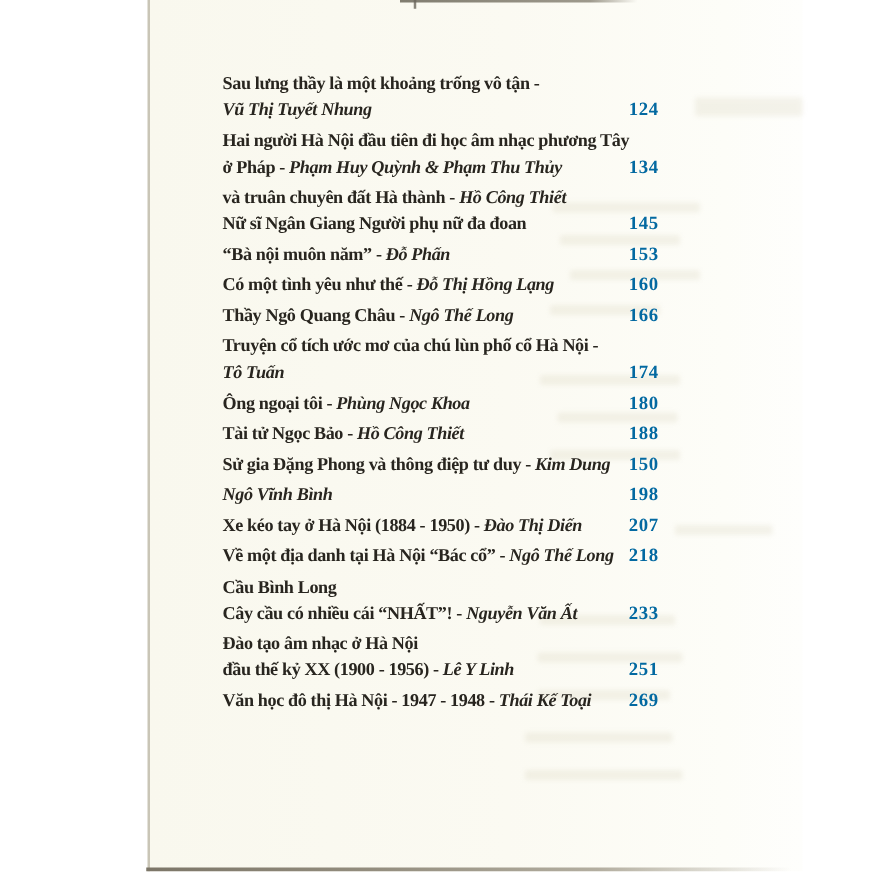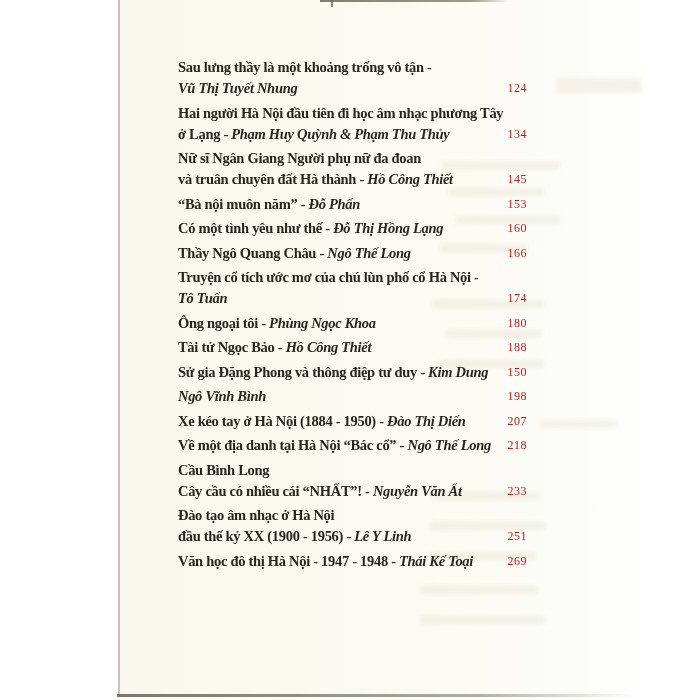--- a/index.html
+++ b/index.html
@@ -79,25 +79,25 @@
     line-height: 21px;
     height: 21px;
     letter-spacing: -0.3px;
     white-space: nowrap;
   }
   .toc-line .italic {
     font-style: italic;
   }
   .toc-page {
     flex: 0 0 auto;
-    font-size: 12px;
-    font-weight: 400;
+    font-size: 15px;
+    font-weight: 700;
     line-height: 21px;
     height: 21px;
-    color: #b91c1c;
+    color: #0369a1;
     padding-left: 8px;
     letter-spacing: 0.5px;
   }
   
   .ghost {
     position: absolute;
     background: #cfc9ae;
     opacity: 0.22;
     filter: blur(2px);
     border-radius: 2px;
@@ -130,28 +130,28 @@
       <div class="toc-entry">
         <div class="toc-lines">
           <div class="toc-line"><span class="">Sau lưng thầy là một khoảng trống vô tận -</span></div>
           <div class="toc-line"><span class="italic">Vũ Thị Tuyết Nhung</span></div>
         </div>
         <span class="toc-page">124</span>
       </div>
       <div class="toc-entry">
         <div class="toc-lines">
           <div class="toc-line"><span class="">Hai người Hà Nội đầu tiên đi học âm nhạc phương Tây</span></div>
-          <div class="toc-line"><span class="">ở Lạng - </span><span class="italic">Phạm Huy Quỳnh &amp; Phạm Thu Thủy</span></div>
+          <div class="toc-line"><span class="">ở Pháp - </span><span class="italic">Phạm Huy Quỳnh &amp; Phạm Thu Thủy</span></div>
         </div>
         <span class="toc-page">134</span>
       </div>
       <div class="toc-entry">
         <div class="toc-lines">
+          <div class="toc-line"><span class="">và truân chuyên đất Hà thành - </span><span class="italic">Hồ Công Thiết</span></div>
           <div class="toc-line"><span class="">Nữ sĩ Ngân Giang Người phụ nữ đa đoan</span></div>
-          <div class="toc-line"><span class="">và truân chuyên đất Hà thành - </span><span class="italic">Hồ Công Thiết</span></div>
         </div>
         <span class="toc-page">145</span>
       </div>
       <div class="toc-entry">
         <div class="toc-lines">
           <div class="toc-line"><span class="">“Bà nội muôn năm” - </span><span class="italic">Đỗ Phấn</span></div>
         </div>
         <span class="toc-page">153</span>
       </div>
       <div class="toc-entry">

